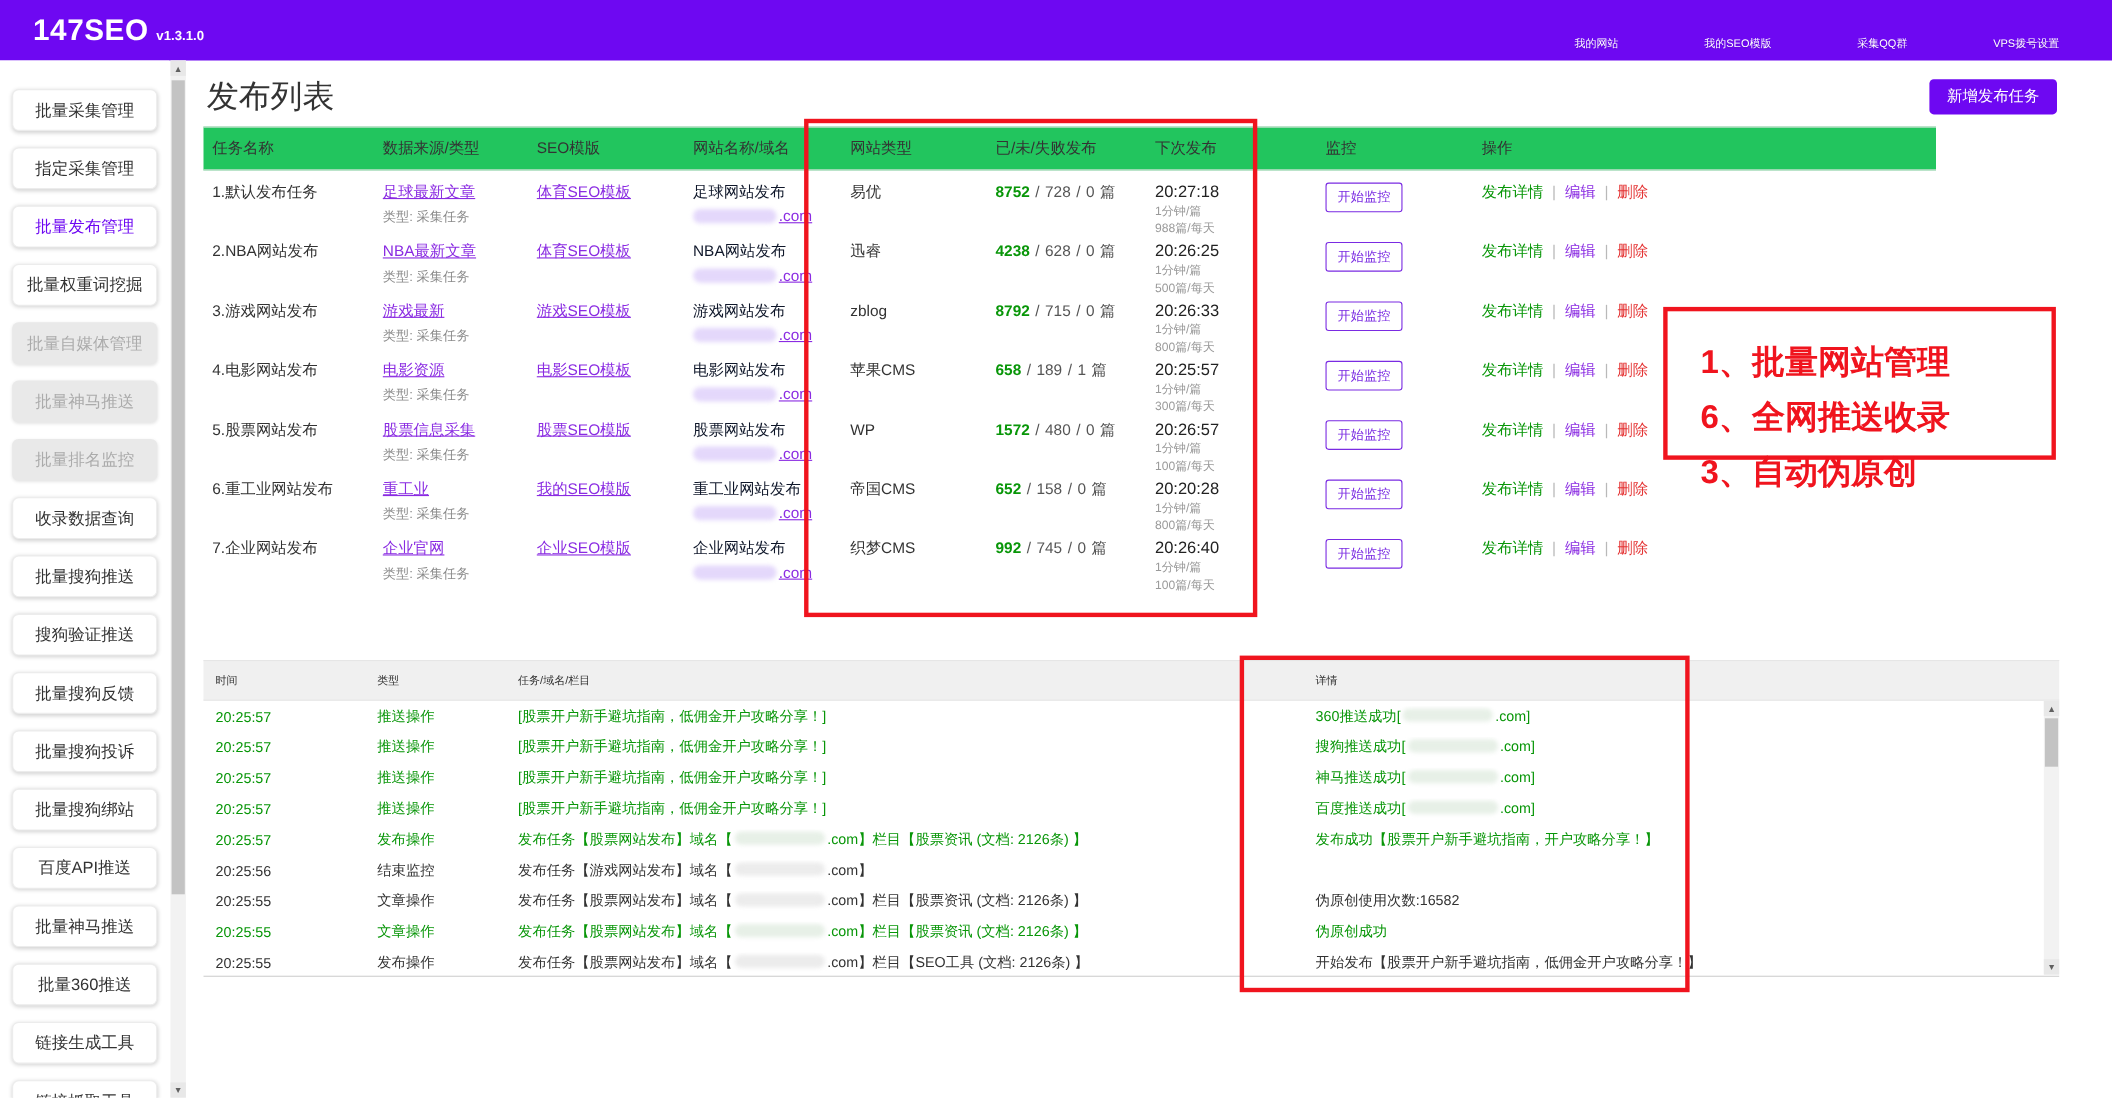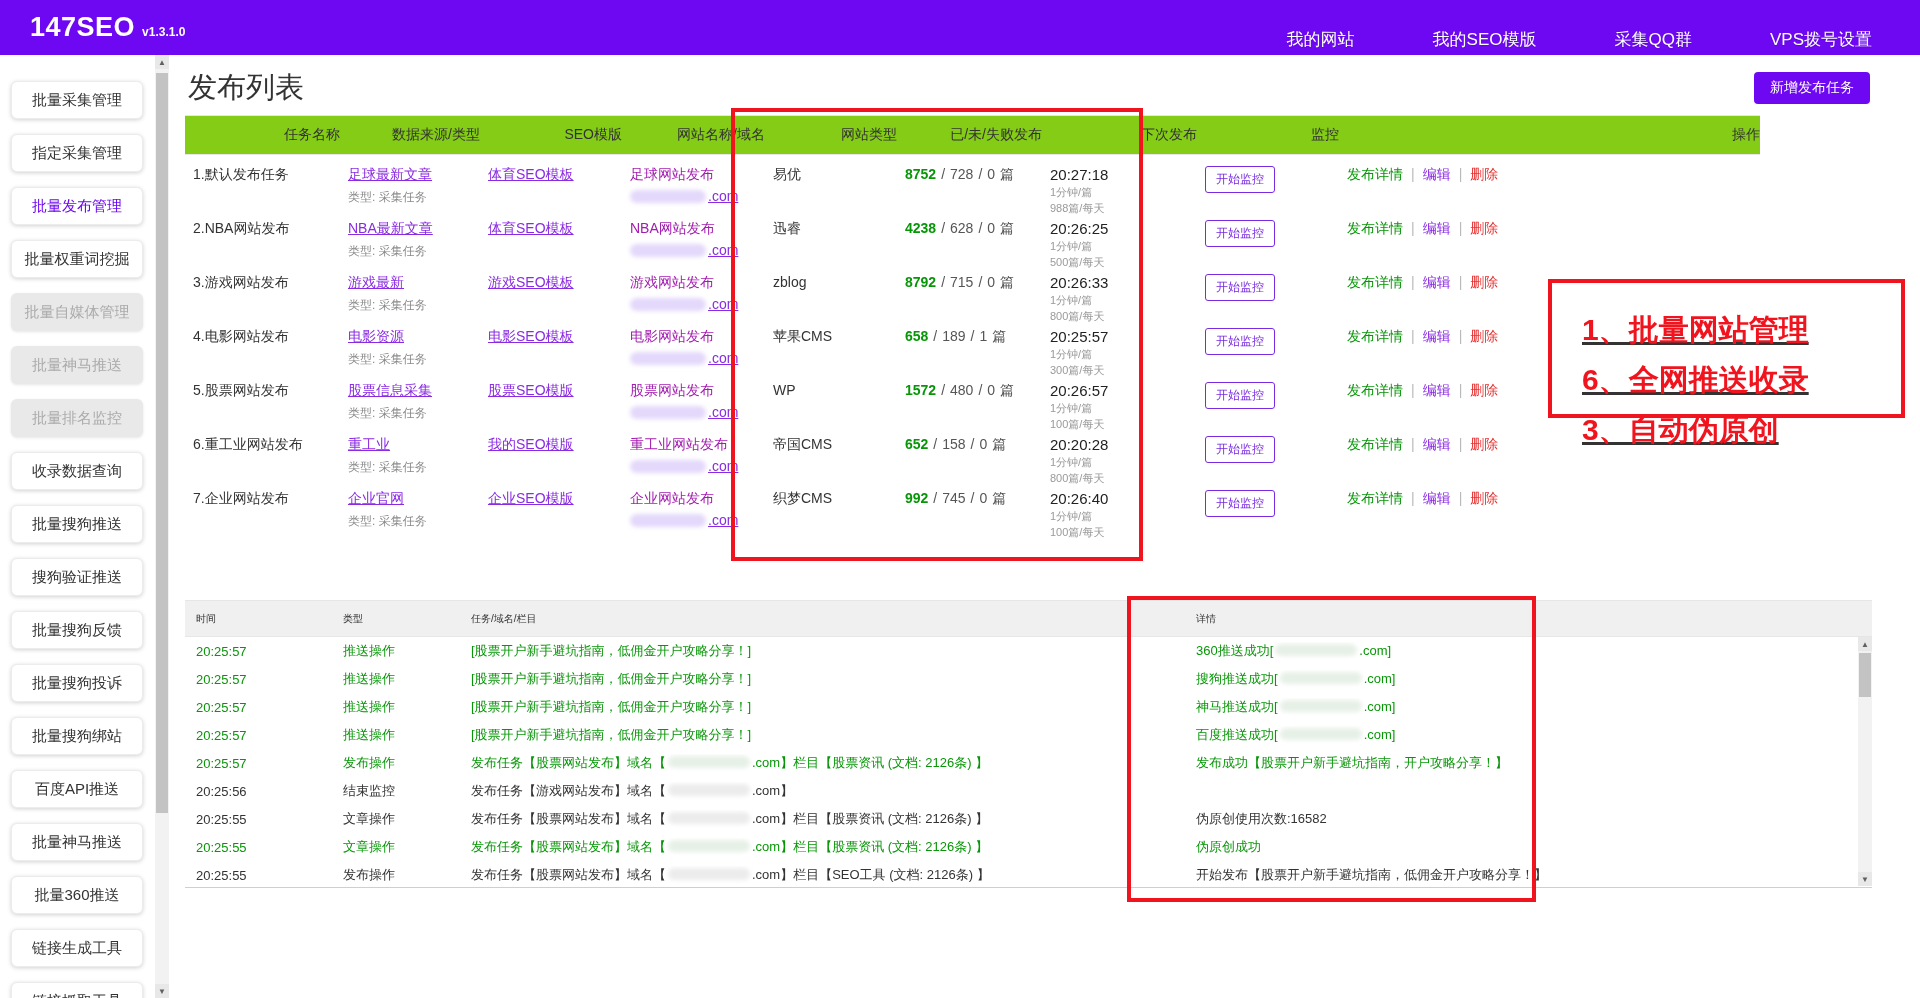--- a/index.html
+++ b/index.html
@@ -14,21 +14,21 @@
   
   .topbar {
     position:absolute; left:0; top:0; width:1920px; height:55px;
     background:#6e08f2; display:flex; align-items:center;
   }
   .logo-wrap { margin-left:30px; display:flex; align-items:baseline; color:#fff; }
   .logo { font-size:27px; font-weight:bold; letter-spacing:0.5px; }
   .version { font-size:12px; font-weight:bold; margin-left:7px; }
   .topnav { margin-left:auto; margin-right:38px; display:flex; gap:58px; }
   .topnav .nav-item {
-    color:#fff; font-size:17px; padding:7px 10px; cursor:pointer; white-space:nowrap;
+    color:#fff; font-size:10px; padding:7px 10px; cursor:pointer; white-space:nowrap;
     text-shadow:0 1px 1px rgba(0,0,0,0.15);
     margin-top:24px;
   }
   
   .sidebar { position:absolute; left:0; top:55px; width:154px; height:943px; background:#fff; }
   .side-btn {
     width:132px; height:38px; margin:15px auto 0 auto;
     background:#fff; border:1px solid #ececec; border-radius:6px;
     box-shadow:0 1px 4px rgba(0,0,0,0.18);
     display:flex; align-items:center; justify-content:center;
@@ -46,30 +46,30 @@
   
   .page-title { position:absolute; left:188px; top:68px; font-size:29px; color:#333; }
   .new-task-btn {
     position:absolute; left:1754px; top:72px; height:32px; padding:0 16px;
     background:#6e08f2; color:#fff; font-size:14px; border:none; border-radius:4px;
     display:flex; align-items:center; cursor:pointer; font-family:inherit;
   }
   .ptable { position:absolute; left:185px; top:115px; width:1575px; }
   .thead, .trow { display:grid; grid-template-columns:155px 140px 142px 143px 132px 145px 155px 142px 1fr; }
   .thead {
-    height:40px; align-items:center; background:#84cc16;
+    height:40px; align-items:center; background:#22c55e;
     border-top:1px solid #e6e6e6; border-bottom:1px solid #e6e6e6;
-    font-size:14px; color:#333;text-align:right;
+    font-size:14px; color:#333;
   }
   .th { padding-left:8px; white-space:nowrap; }
   .trow { height:54px; }
   .td { padding:11px 8px 0 8px; font-size:14px; color:#333; white-space:nowrap; }
   .plink { color:#8a2be2; text-decoration:underline; cursor:pointer; }
   .sub { font-size:12px; color:#8a8a8a; margin-top:5px; }
-  .sitename { color:#a21caf; }
+  .sitename { color:#0f172a; }
   .domain { margin-top:4px; }
   .blur {
     display:inline-block; width:76px; height:13px; background:#e4d8fb;
     border-radius:7px; filter:blur(2px); vertical-align:-2px; margin-right:2px;
   }
   .pub { color:#089608; font-weight:bold; }
   .csep { color:#555; margin:0 5px; }
   .rest { color:#555; }
   .unit { color:#555; margin-left:5px; }
   .ntime { font-size:15px; color:#222; }
@@ -78,21 +78,21 @@
     background:#fff; border:1px solid #7a2be2; color:#7a2be2; font-size:12px;
     padding:4px 10px; border-radius:3px; cursor:pointer; font-family:inherit;
   }
   .act-g { color:#089608; cursor:pointer; }
   .act-p { color:#8a2be2; cursor:pointer; }
   .act-r { color:#e43333; cursor:pointer; }
   .pipe { color:#b9b9b9; margin:0 8px; }
   
   .redbox { position:absolute; border:4px solid #f0141e; background:transparent; pointer-events:none; }
   .box-cols { left:731px; top:108px; width:412px; height:453px; }
-  .box-feat { left:1548px; top:279px; width:357px; height:139px;text-decoration:underline; }
+  .box-feat { left:1512px; top:279px; width:357px; height:139px; }
   .box-det  { left:1127px; top:596px; width:409px; height:306px; }
   .feat-lines { padding:22px 0 0 30px; }
   .feat-line { font-size:30px; font-weight:bold; color:#f0141e; line-height:50px; white-space:nowrap; }
   
   .logtable { position:absolute; left:185px; top:600px; width:1687px; border-bottom:1px solid #cfcfcf; }
   .lhead, .lrow { display:grid; grid-template-columns:147px 128px 710px 1fr; }
   .lhead { height:37px; align-items:center; background:#f0f0f0; border-top:1px solid #e6e6e6;
            border-bottom:1px solid #e6e6e6; font-size:10px; color:#333; }
   .lh { padding-left:11px; }
   .lh:last-child { padding-left:26px; }

